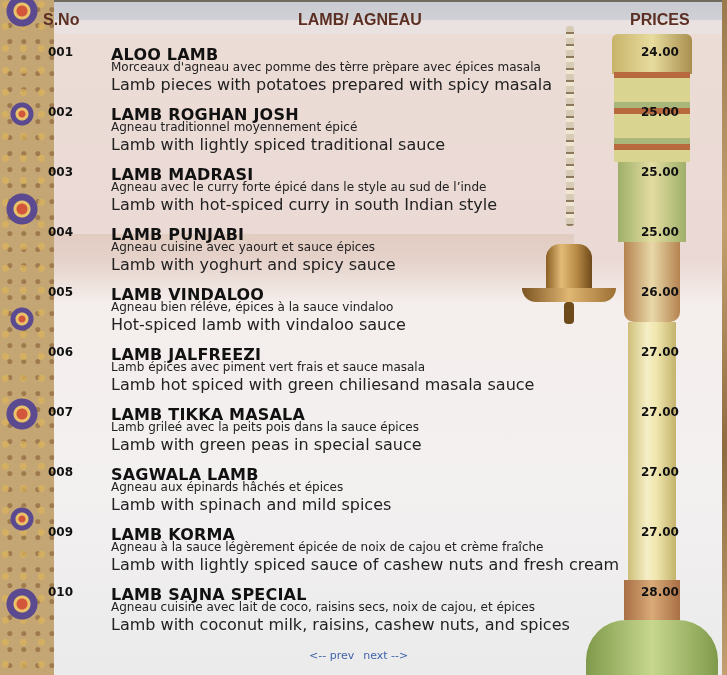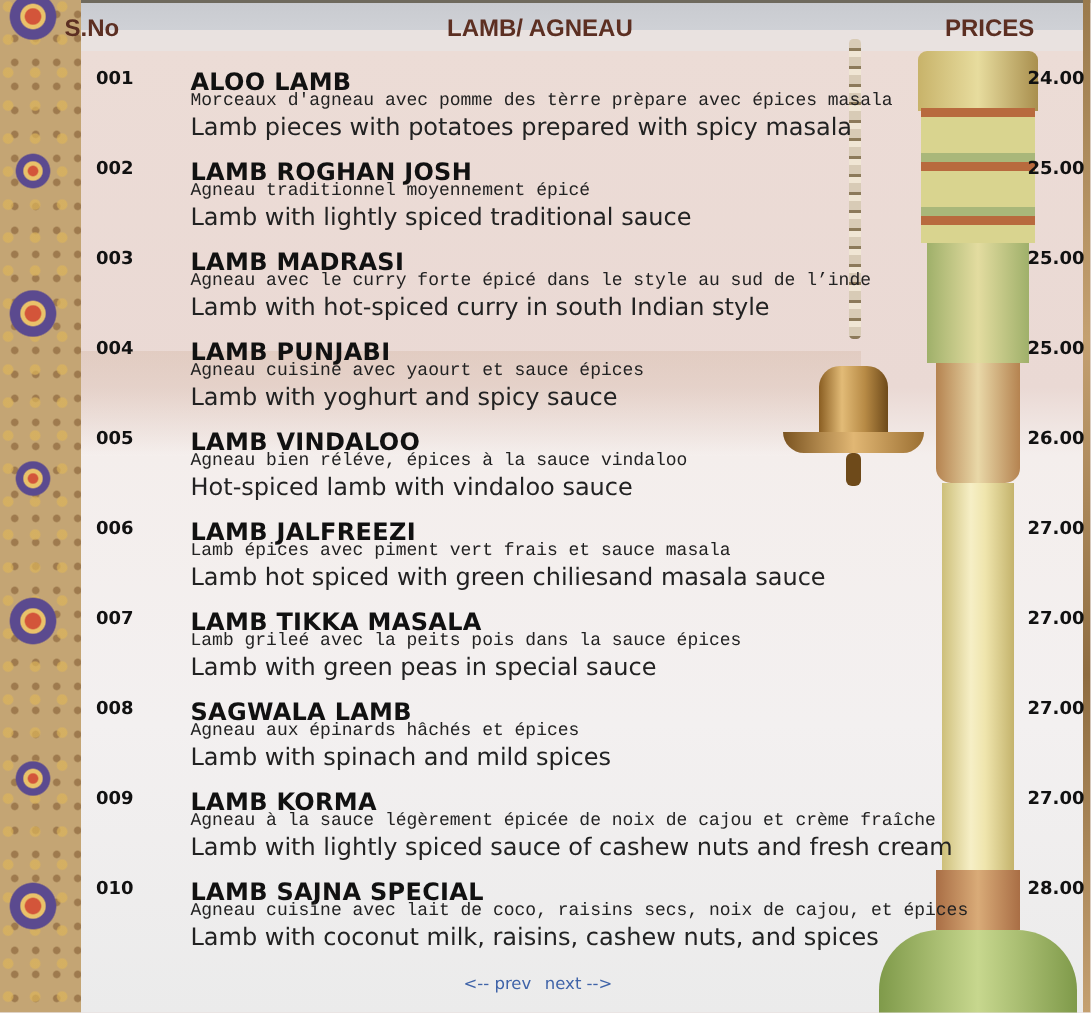--- a/index.html
+++ b/index.html
@@ -72,26 +72,26 @@
   .chain { position:absolute; left:566px; top:26px; width:8px; height:200px;
     background:repeating-linear-gradient(180deg,#d8cbb6 0 6px,#8c7a5a 6px 8px,#f0e6d4 8px 12px); border-radius:3px; }
   .bell { position:absolute; left:522px; top:244px; width:94px; height:84px; }
   .bell-body { position:absolute; left:24px; top:0; width:46px; height:46px;
     background:linear-gradient(90deg,#8a5e22,#e2bb77,#b78a45,#6e4a1a); border-radius:14px 14px 2px 2px; }
   .bell-lip { position:absolute; left:0; top:44px; width:94px; height:14px;
     background:linear-gradient(90deg,#7a5320,#e1b774,#9b6f32); border-radius:0 0 40px 40px; }
   .bell-clap { position:absolute; left:42px; top:58px; width:10px; height:22px; background:#6e4a1a; border-radius:4px; }
   
   .menu { position:absolute; left:0; top:0; }
-  .item { position:absolute; left:16px; width:700px; height:60px; }
+  .item { position:absolute; left:0; width:700px; height:60px; }
   .sno { position:absolute; left:48px; top:0; font-weight:bold; font-size:12px; color:#111; }
   .name { position:absolute; left:111px; top:0; font-weight:bold; font-size:16px; color:#111; letter-spacing:.2px; }
-  .fr { position:absolute; left:111px; top:15px; font-size:12px; color:#222; white-space:nowrap;font-family:Liberation Mono, monospace; }
+  .fr { position:absolute; left:111px; top:15px; font-size:12px; color:#222; white-space:nowrap; }
   .en { position:absolute; left:111px; top:30px; font-size:16px; color:#222; white-space:nowrap; }
-  .price { position:absolute; left:641px; top:0; font-weight:bold; font-size:12px; color:#111;margin-left:28px; }
+  .price { position:absolute; left:641px; top:0; font-weight:bold; font-size:12px; color:#111; }
   .pager { position:absolute; left:309px; top:649px; font-family:"DejaVu Sans", sans-serif; font-size:11px; color:#3f63a8; }
   .pager span { cursor:pointer; }
   .pager .gap { display:inline-block; width:9px; }
 </style>
 </head>
 <body>
 
 <div class="topline"></div>
 
 <div class="left-border">

